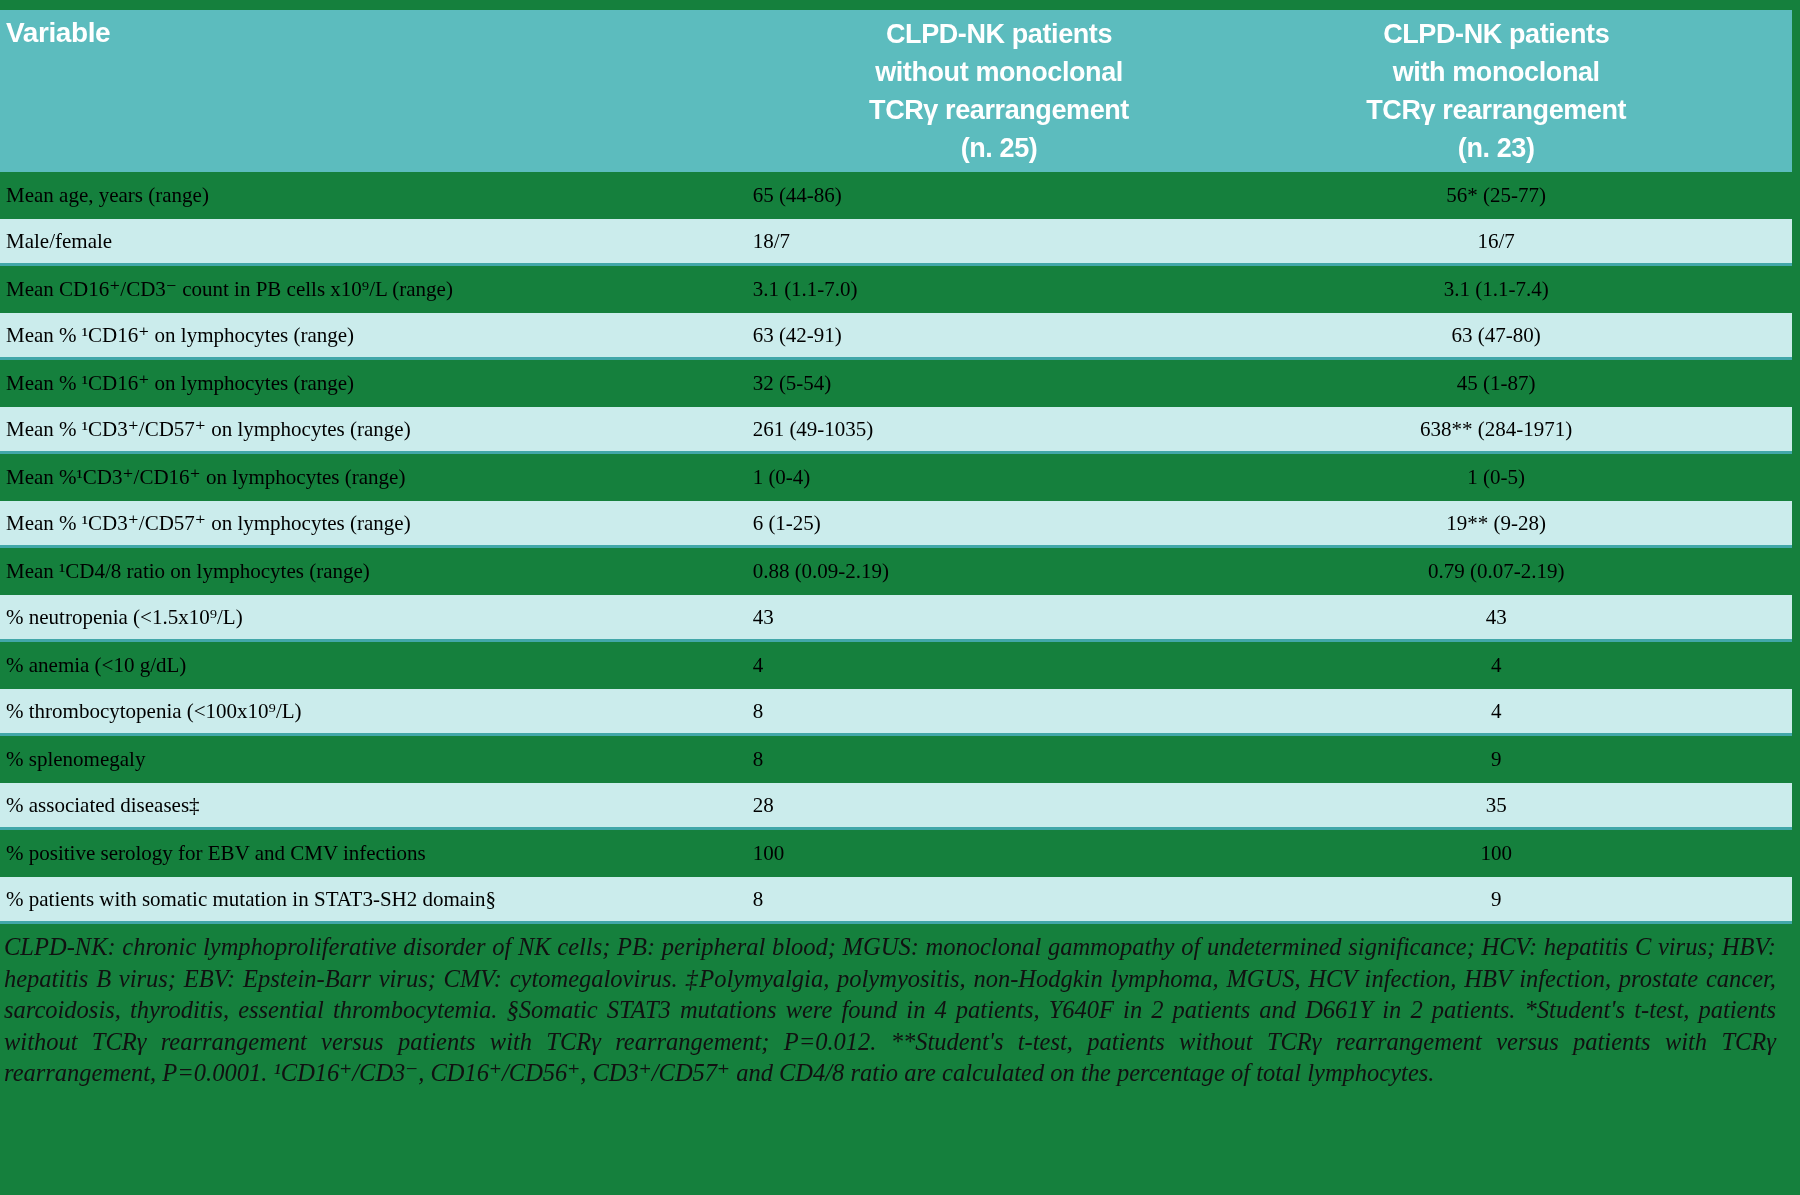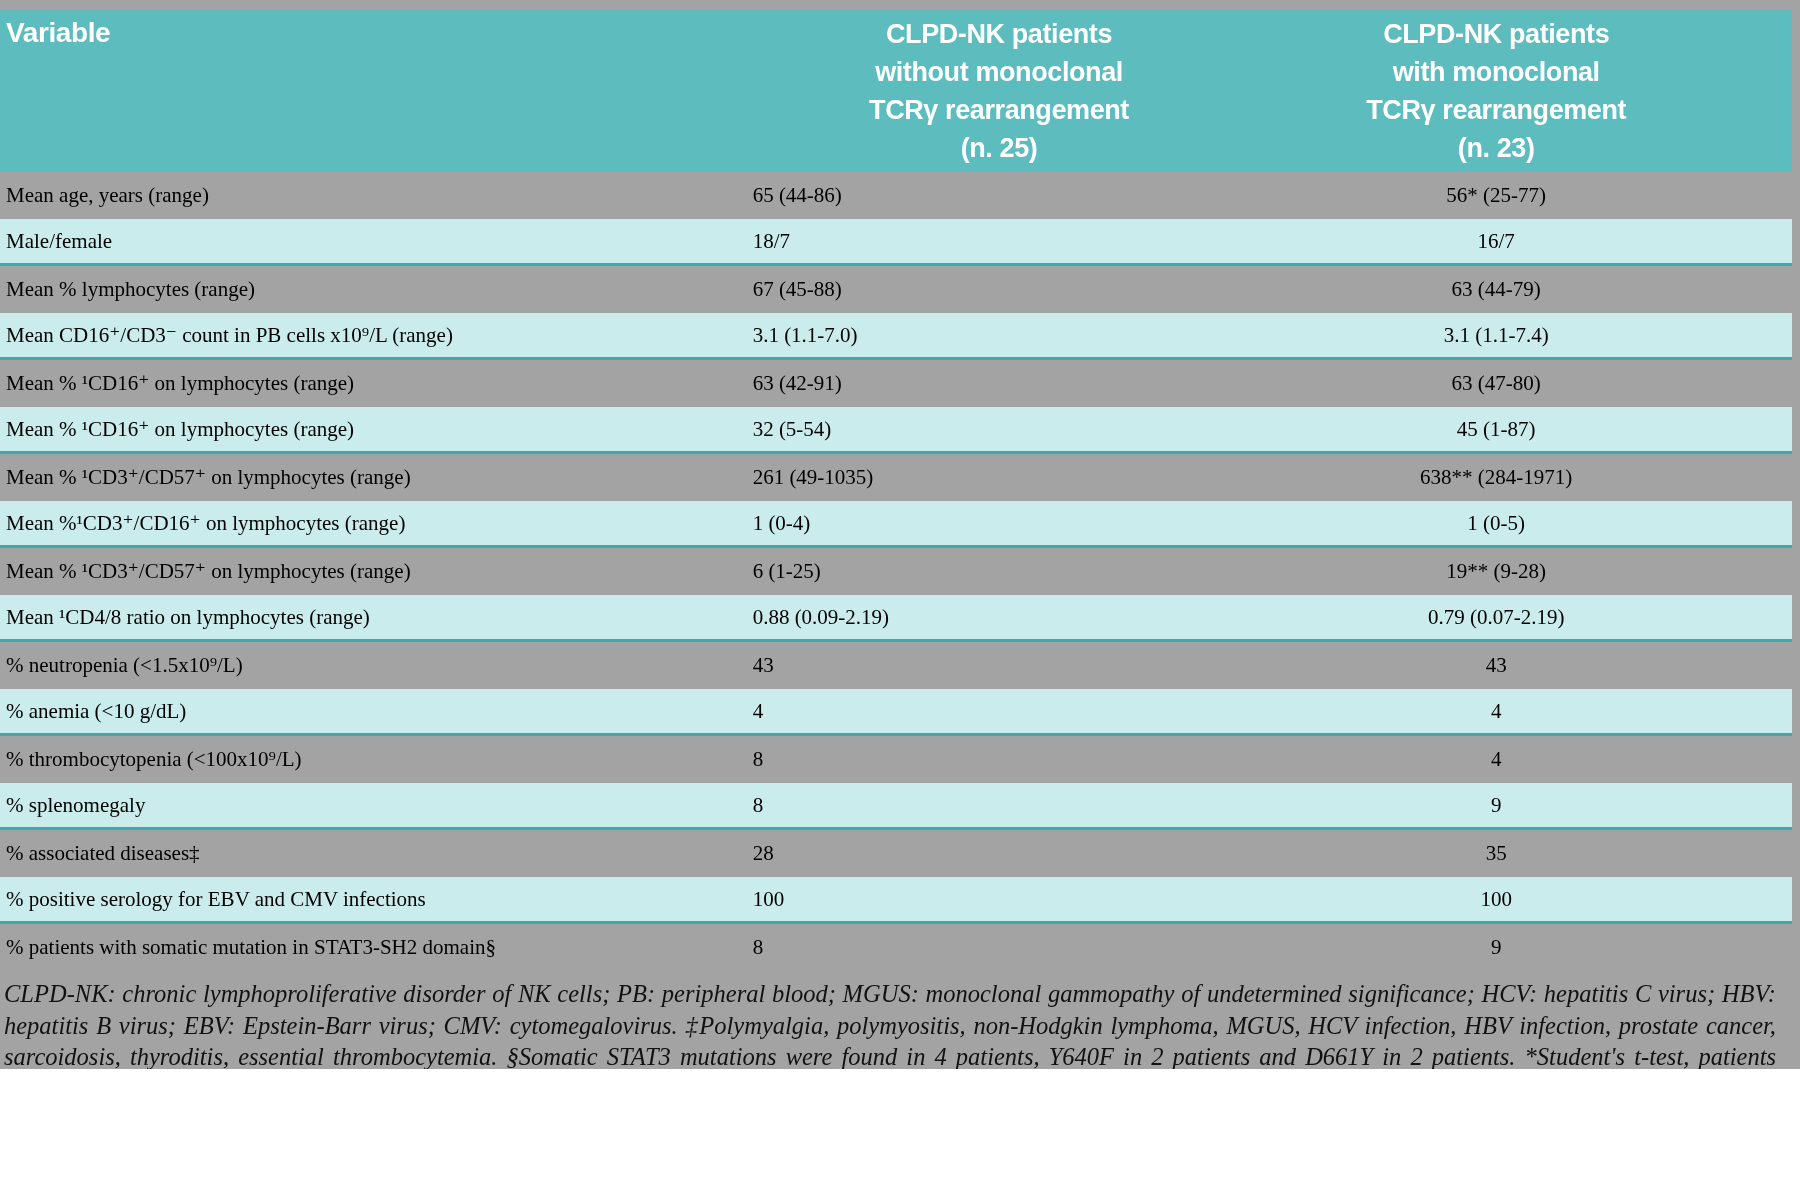--- a/index.html
+++ b/index.html
@@ -4,21 +4,21 @@
 <style>
   :root{
     --header-bg:#5cbcbe;
     --row-alt-bg:#cbecec;
     --row-divider:#42a7a9;
     --header-text:#ffffff;
     --text:#000000;
   }
   html,body{margin:0;padding:0;background:#ffffff;}
   .page{
-    width:1800px;height:1069px;overflow:hidden;background:#a3a3a3;
+    width:1800px;height:1195px;overflow:hidden;background:#15803d;
     box-sizing:border-box;padding:10px 8px 0 0;position:relative;
     font-family:"Liberation Serif","DejaVu Serif",serif;color:var(--text);
   }
   table.main{
     width:1792px;border-collapse:collapse;table-layout:fixed;
   }
   col.c1{width:42%;} col.c2{width:27.5%;} col.c3{width:30.5%;}
   thead th{
     background:var(--header-bg);color:var(--header-text);
     font-family:"Liberation Sans","DejaVu Sans",sans-serif;
@@ -74,25 +74,20 @@
     <tbody>
       <tr>
           <td class="v">Mean age, years (range)</td>
           <td class="d2">65 (44-86)</td>
           <td class="d3">56* (25-77)</td>
         </tr>
       <tr>
           <td class="v">Male/female</td>
           <td class="d2">18/7</td>
           <td class="d3">16/7</td>
-        </tr>
-      <tr>
-          <td class="v">Mean % lymphocytes (range)</td>
-          <td class="d2">67 (45-88)</td>
-          <td class="d3">63 (44-79)</td>
         </tr>
       <tr>
           <td class="v">Mean CD16⁺/CD3⁻ count in PB cells x10⁹/L (range)</td>
           <td class="d2">3.1 (1.1-7.0)</td>
           <td class="d3">3.1 (1.1-7.4)</td>
         </tr>
       <tr>
           <td class="v">Mean % ¹CD16⁺ on lymphocytes (range)</td>
           <td class="d2">63 (42-91)</td>
           <td class="d3">63 (47-80)</td>

